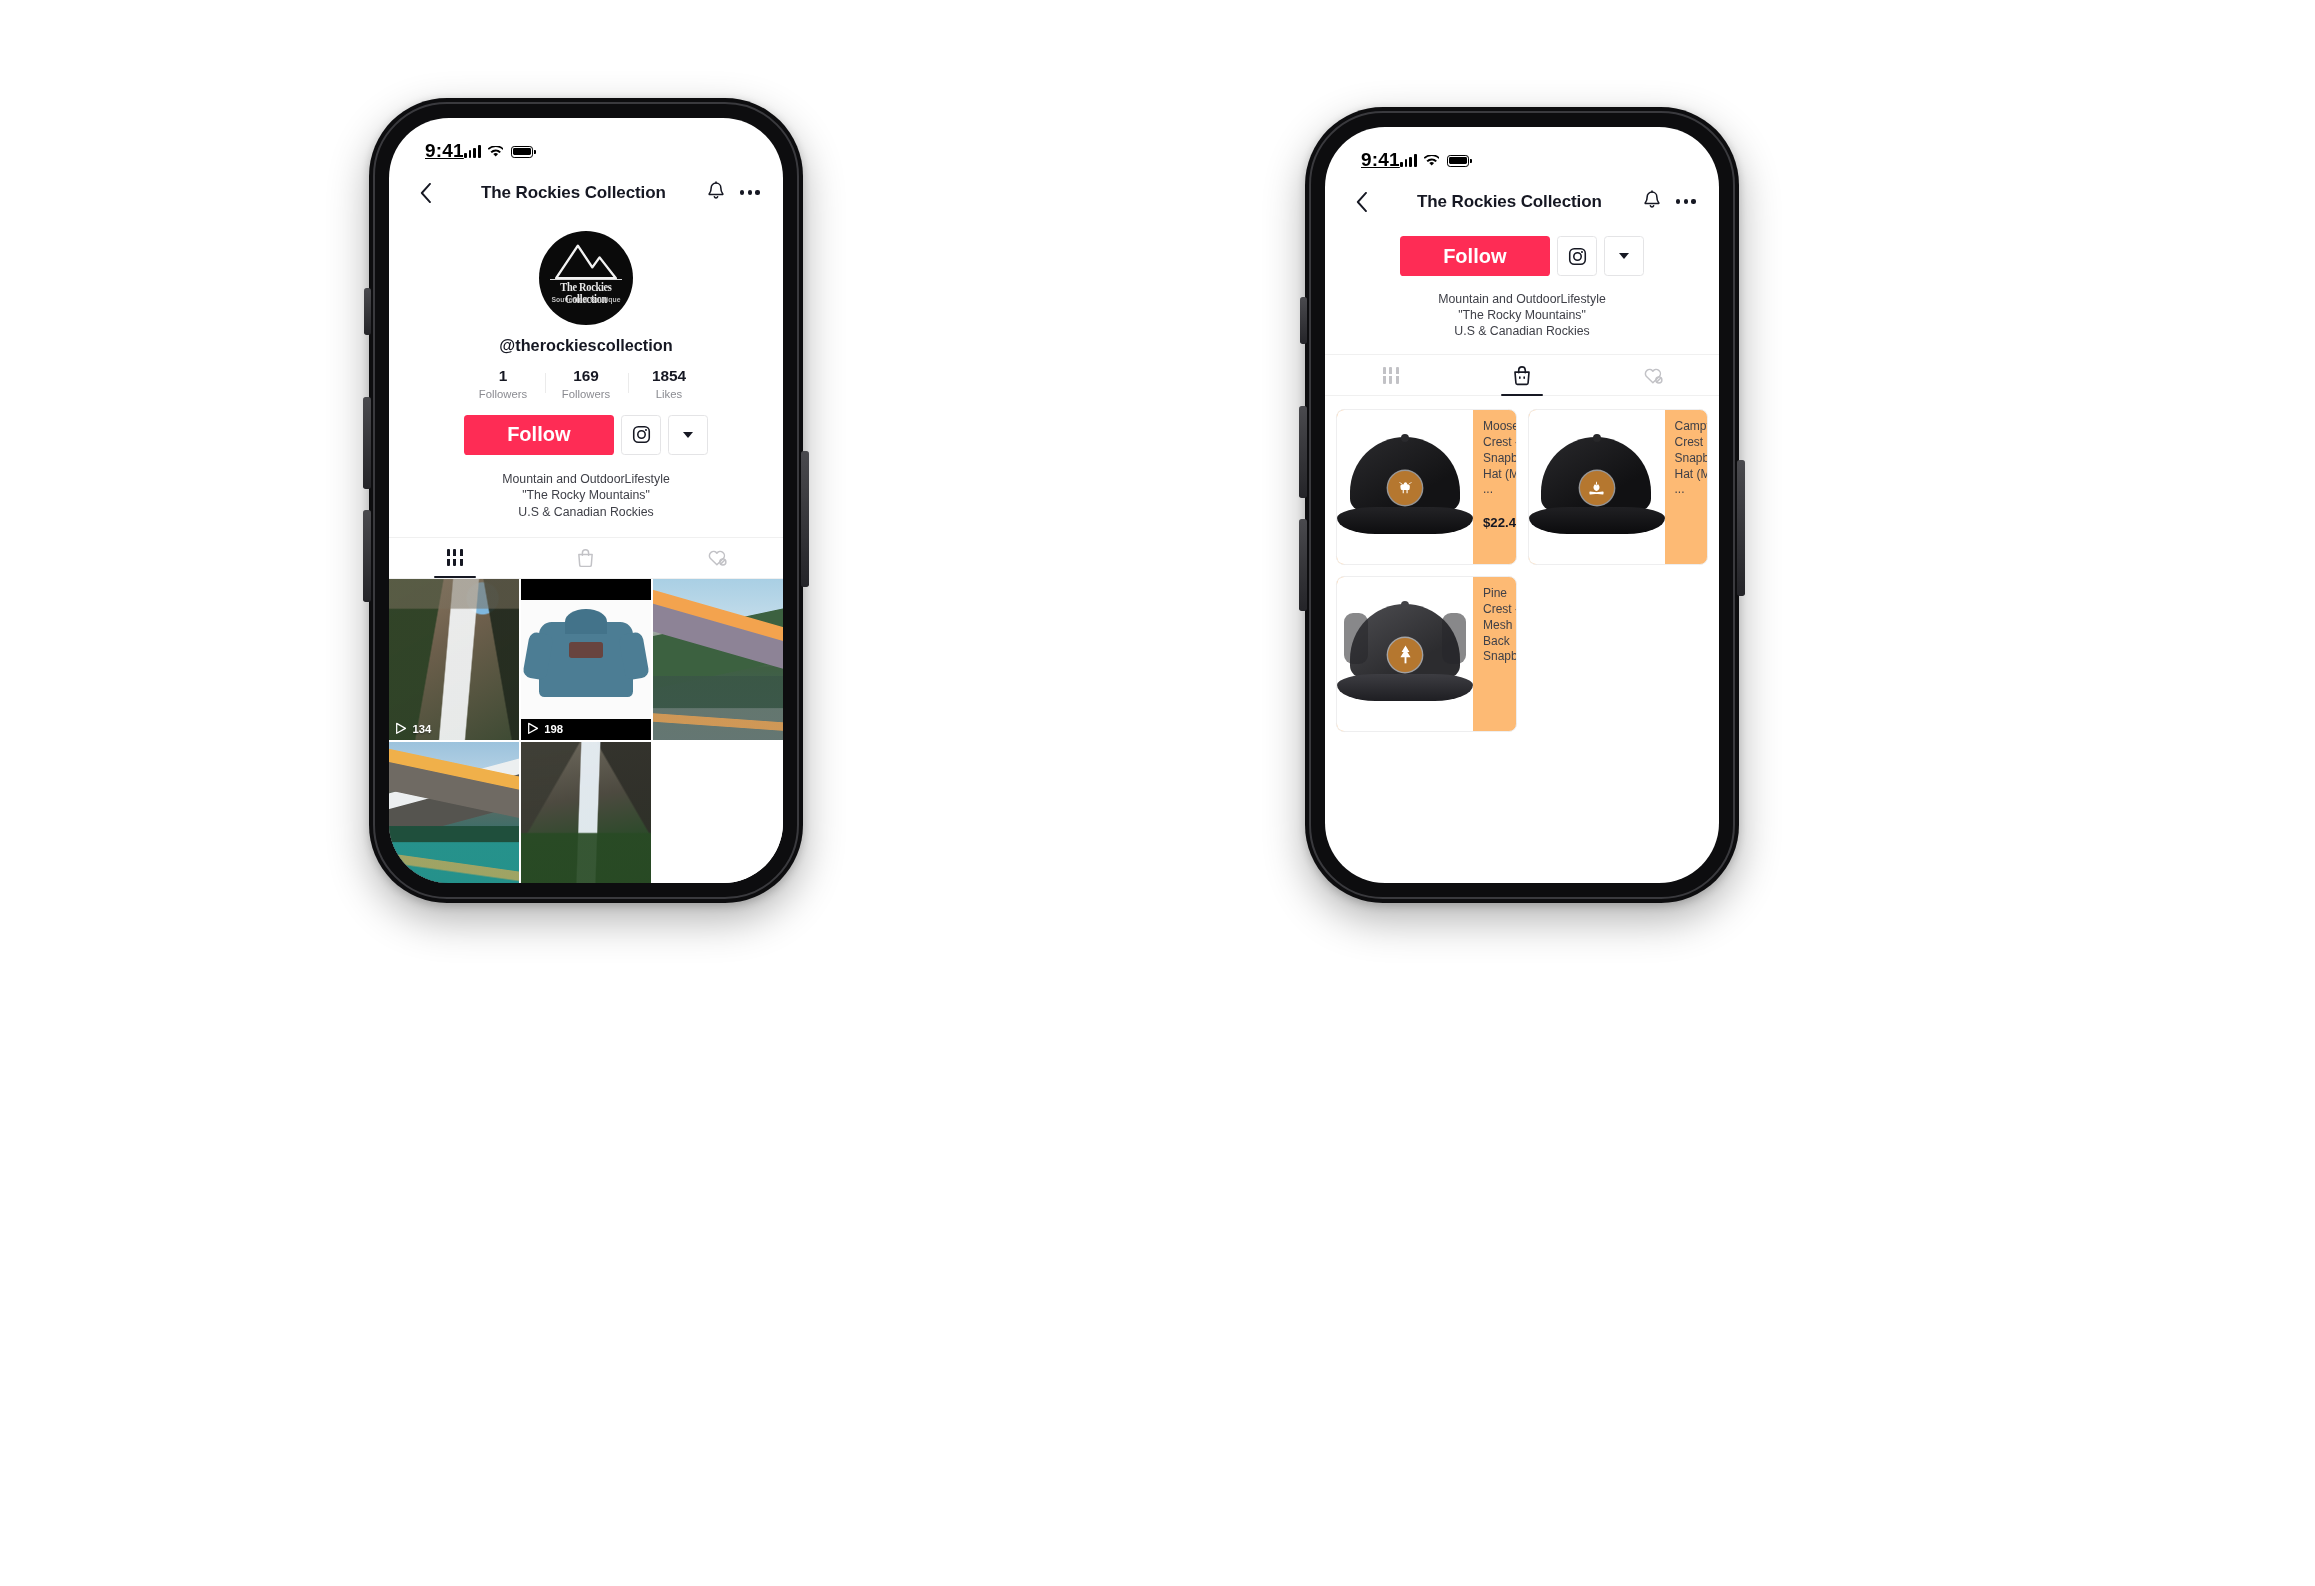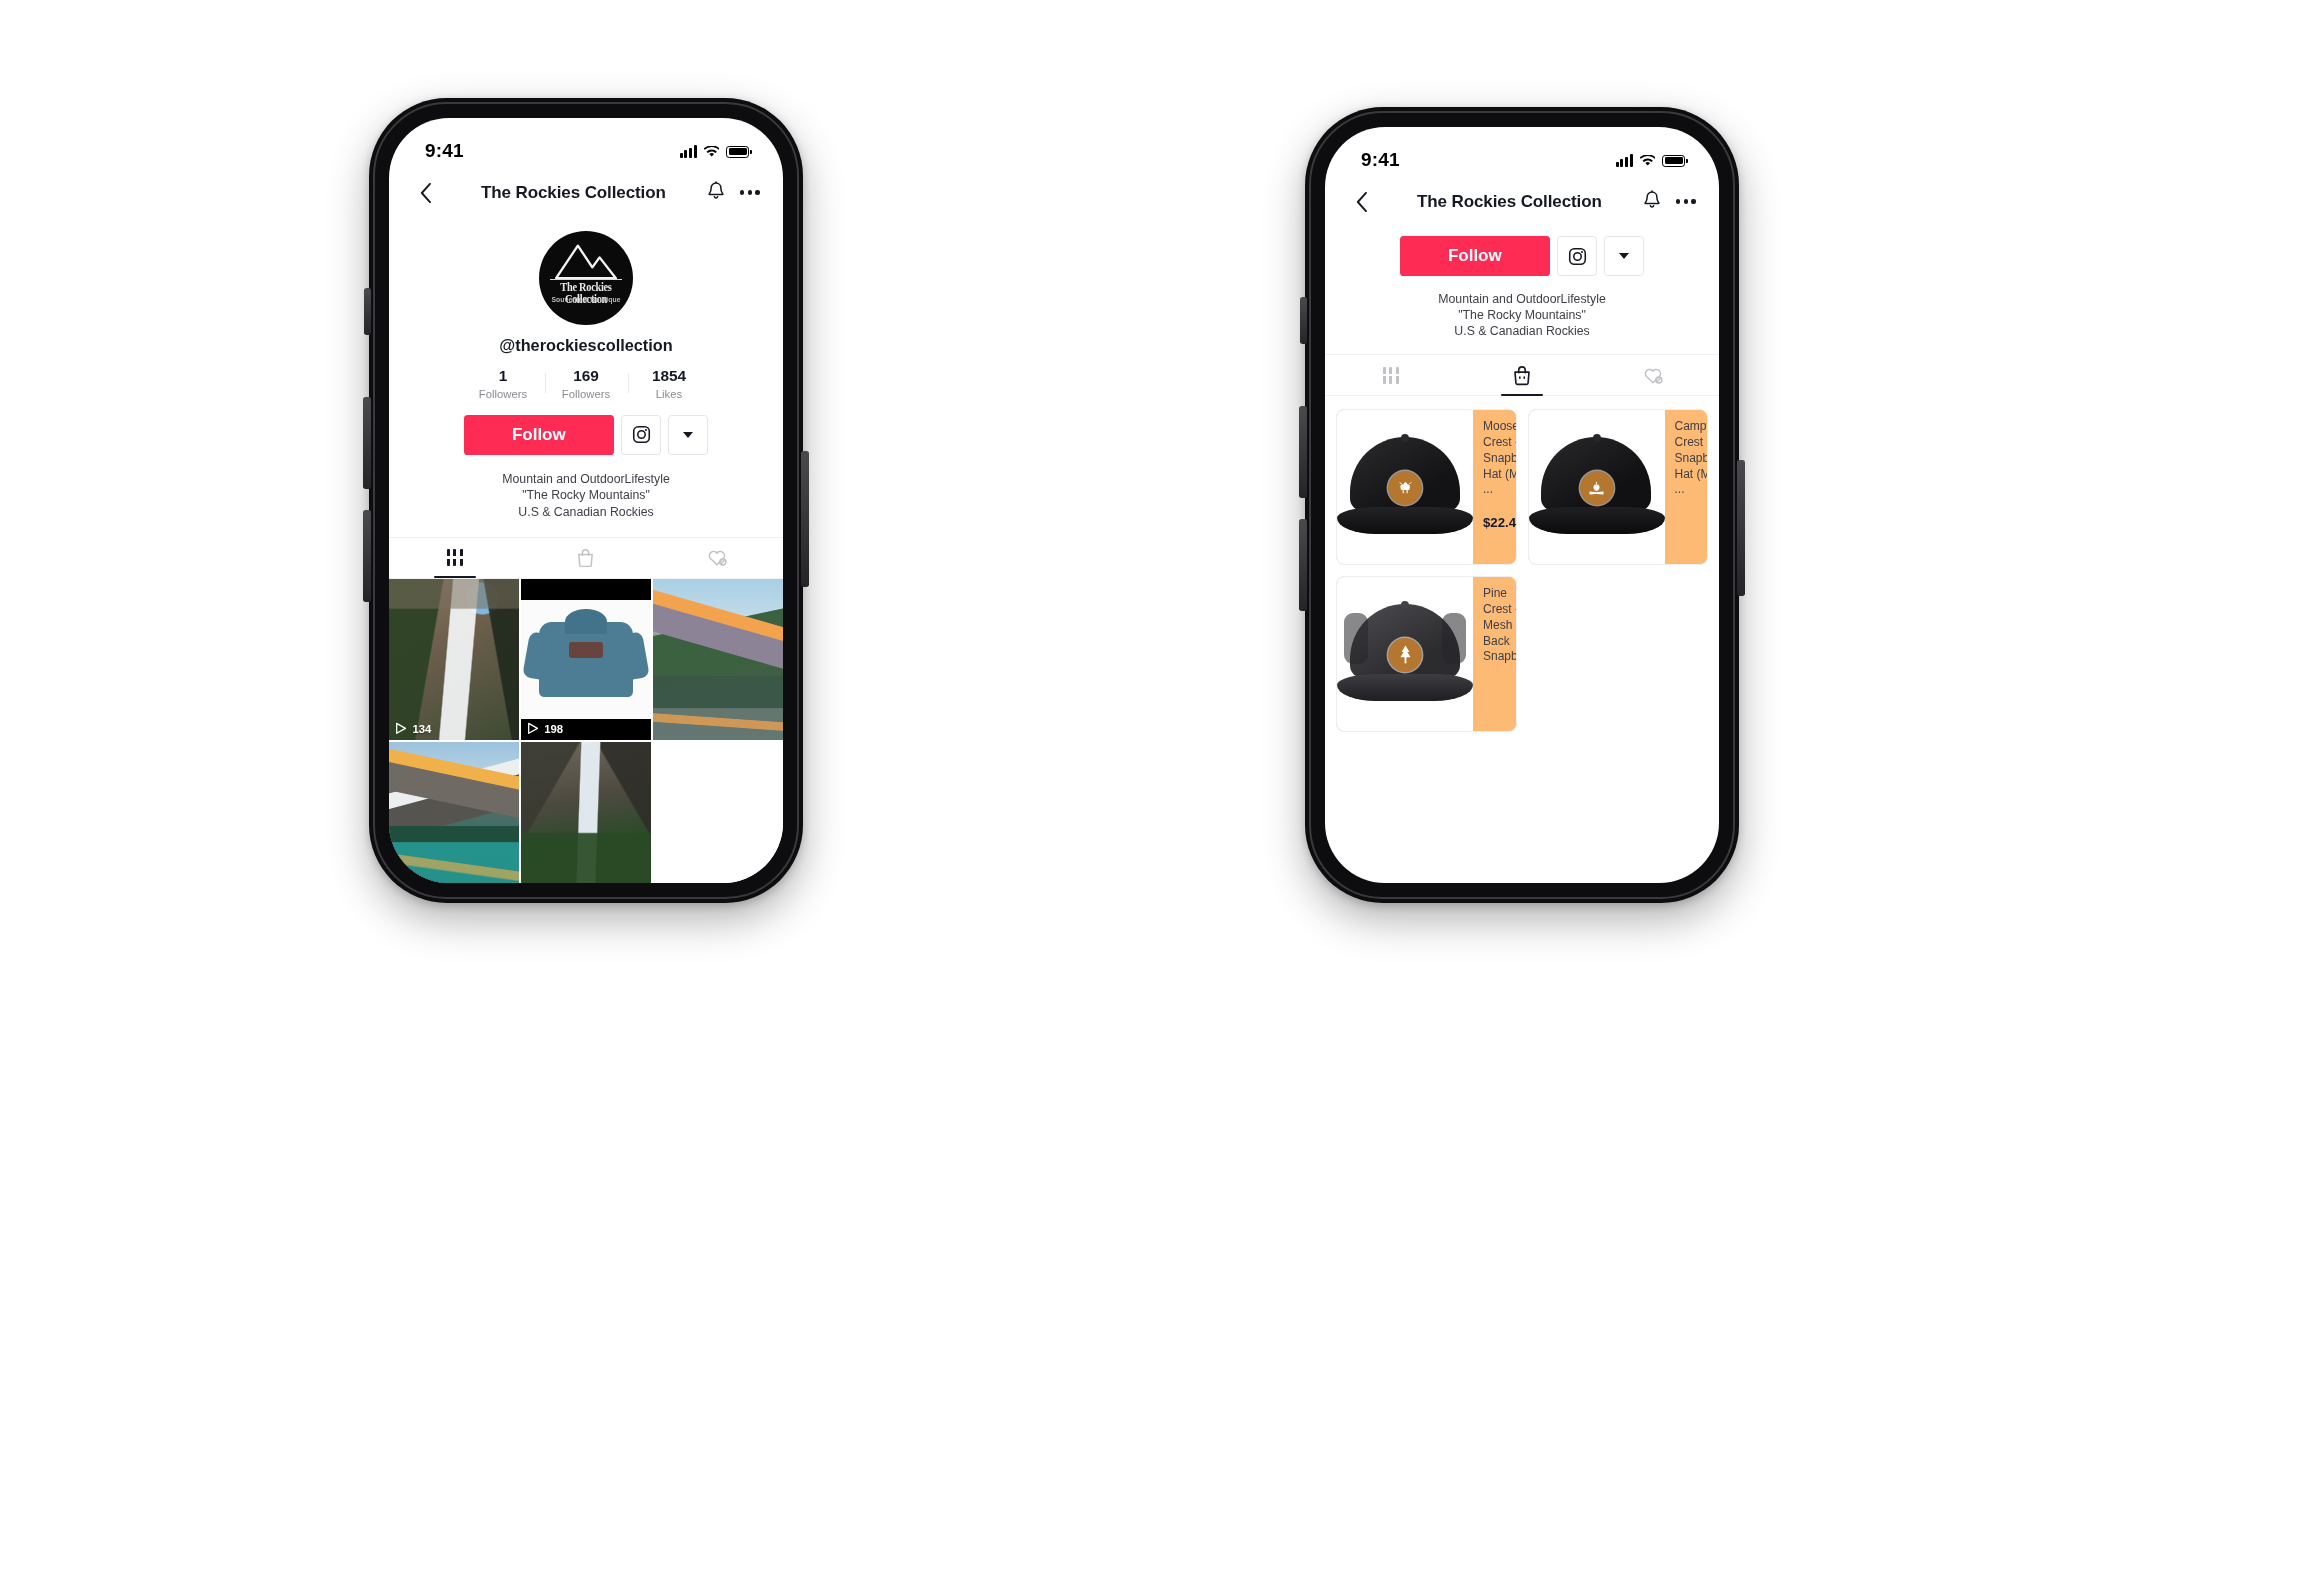--- a/index.html
+++ b/index.html
@@ -35,22 +35,22 @@
   .btn-left-2 { left:-6.3px; top:299px;  width:8.1px;  height:92px; }
   .btn-left-3 { left:-6.3px; top:412px;  width:8.1px;  height:92px; }
   .btn-right-1{ right:-6.3px; top:353px; width:8.1px;  height:136px; }
 
   
   #phone-left  { left: 369px;  top: 98px;  width: 434px; height: 805px; }
   #phone-right { left: 1305px; top: 107px;  width: 434px; height: 796px; }
 
   
   .statusbar {
-    display:flex; align-items:center; justify-content:space-between;
-    padding: 20px 34px 3.6px 36px; height: 49px;
+    display:flex; align-items:center; justify-content:flex-start;
+    padding: 20px 34px 3.6px 36px; height: 49px; text-decoration: underline;
   }
   .sb-time { font-size: 19px; font-weight: 700; color:#000; letter-spacing:0.2px; }
   .sb-icons { display:flex; align-items:flex-end; gap:7.2px; }
   .ic-signal { display:flex; align-items:flex-end; gap:1.8px; height:13.6px; }
   .ic-signal i { display:block; width:2.9px; background:#000; border-radius:0.9px; }
   .ic-signal i:nth-child(1){height:4.5px}.ic-signal i:nth-child(2){height:7.2px}
   .ic-signal i:nth-child(3){height:10px}.ic-signal i:nth-child(4){height:12.7px}
   .ic-wifi svg { display:block; }
   .ic-batt {
     width:22.6px;height:11.8px;border:1.6px solid #000;border-radius:3.2px;
@@ -97,21 +97,21 @@
   .stat { width:83px; text-align:center; position:relative; cursor:pointer; }
   .stat + .stat::before{
     content:""; position:absolute; left:0; top:5.4px; bottom:7.2px; width:0.9px; background:#ebebeb;
   }
   .stat-num { font-size:15.4px; font-weight:700; color:#161823; }
   .stat-lab { font-size:11.3px; color:#8a8b91; margin-top:2.7px; }
 
   .actions { display:flex; justify-content:center; gap:7.2px; margin-top:14.5px; }
   .follow-btn {
     width:150px; height:40px; border-radius:3.6px; border:none;
-    color:#fff; font-size:17px; font-weight:700; cursor:pointer;
+    color:#fff; font-size:20px; font-weight:700; cursor:pointer;
     display:flex; align-items:center; justify-content:center;
     font-family:"Liberation Sans", sans-serif;
   }
   .sq-btn {
     width:40px;height:40px;border-radius:3.6px;border:0.9px solid #e4e4e6;background:#fff;
     display:flex;align-items:center;justify-content:center;cursor:pointer;
   }
   .caret { width:0;height:0;border-left:5px solid transparent;border-right:5px solid transparent;border-top:6.3px solid #161823; }
 
   .bio { text-align:center; margin-top:16.3px; padding:0 22px; }

